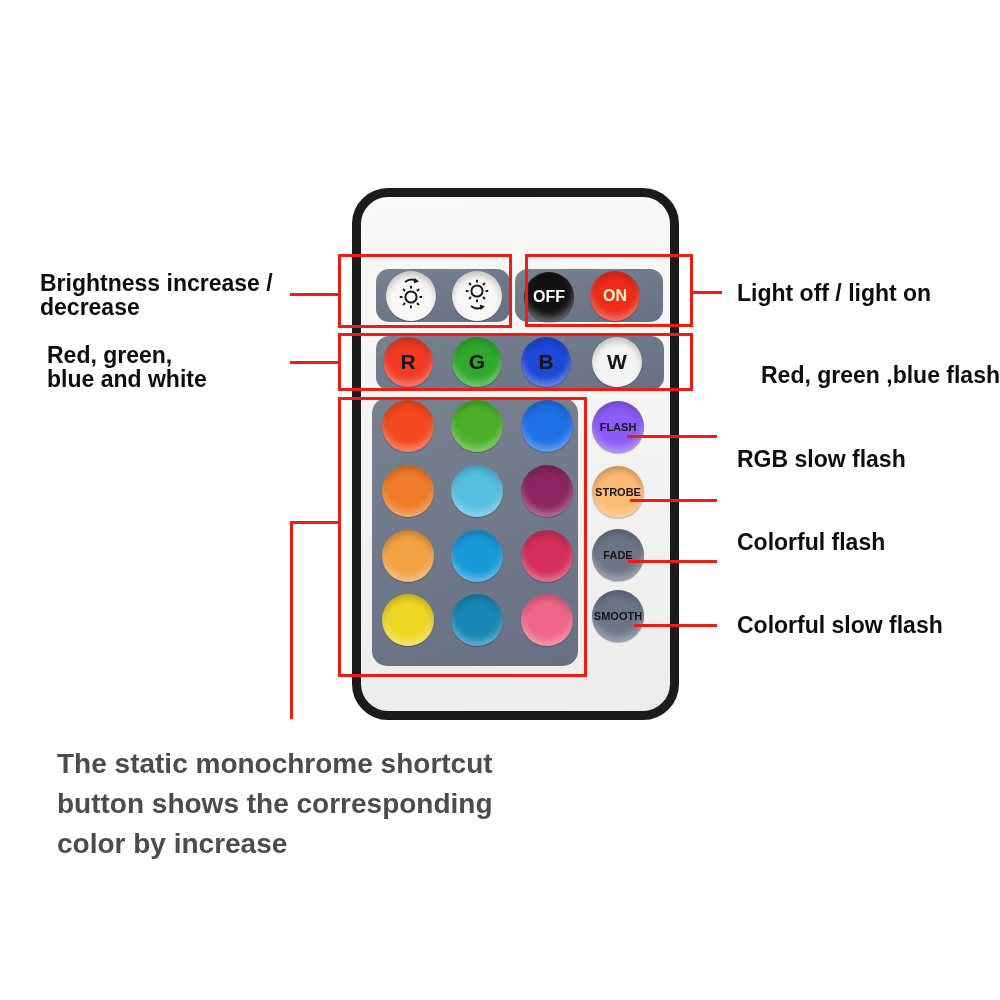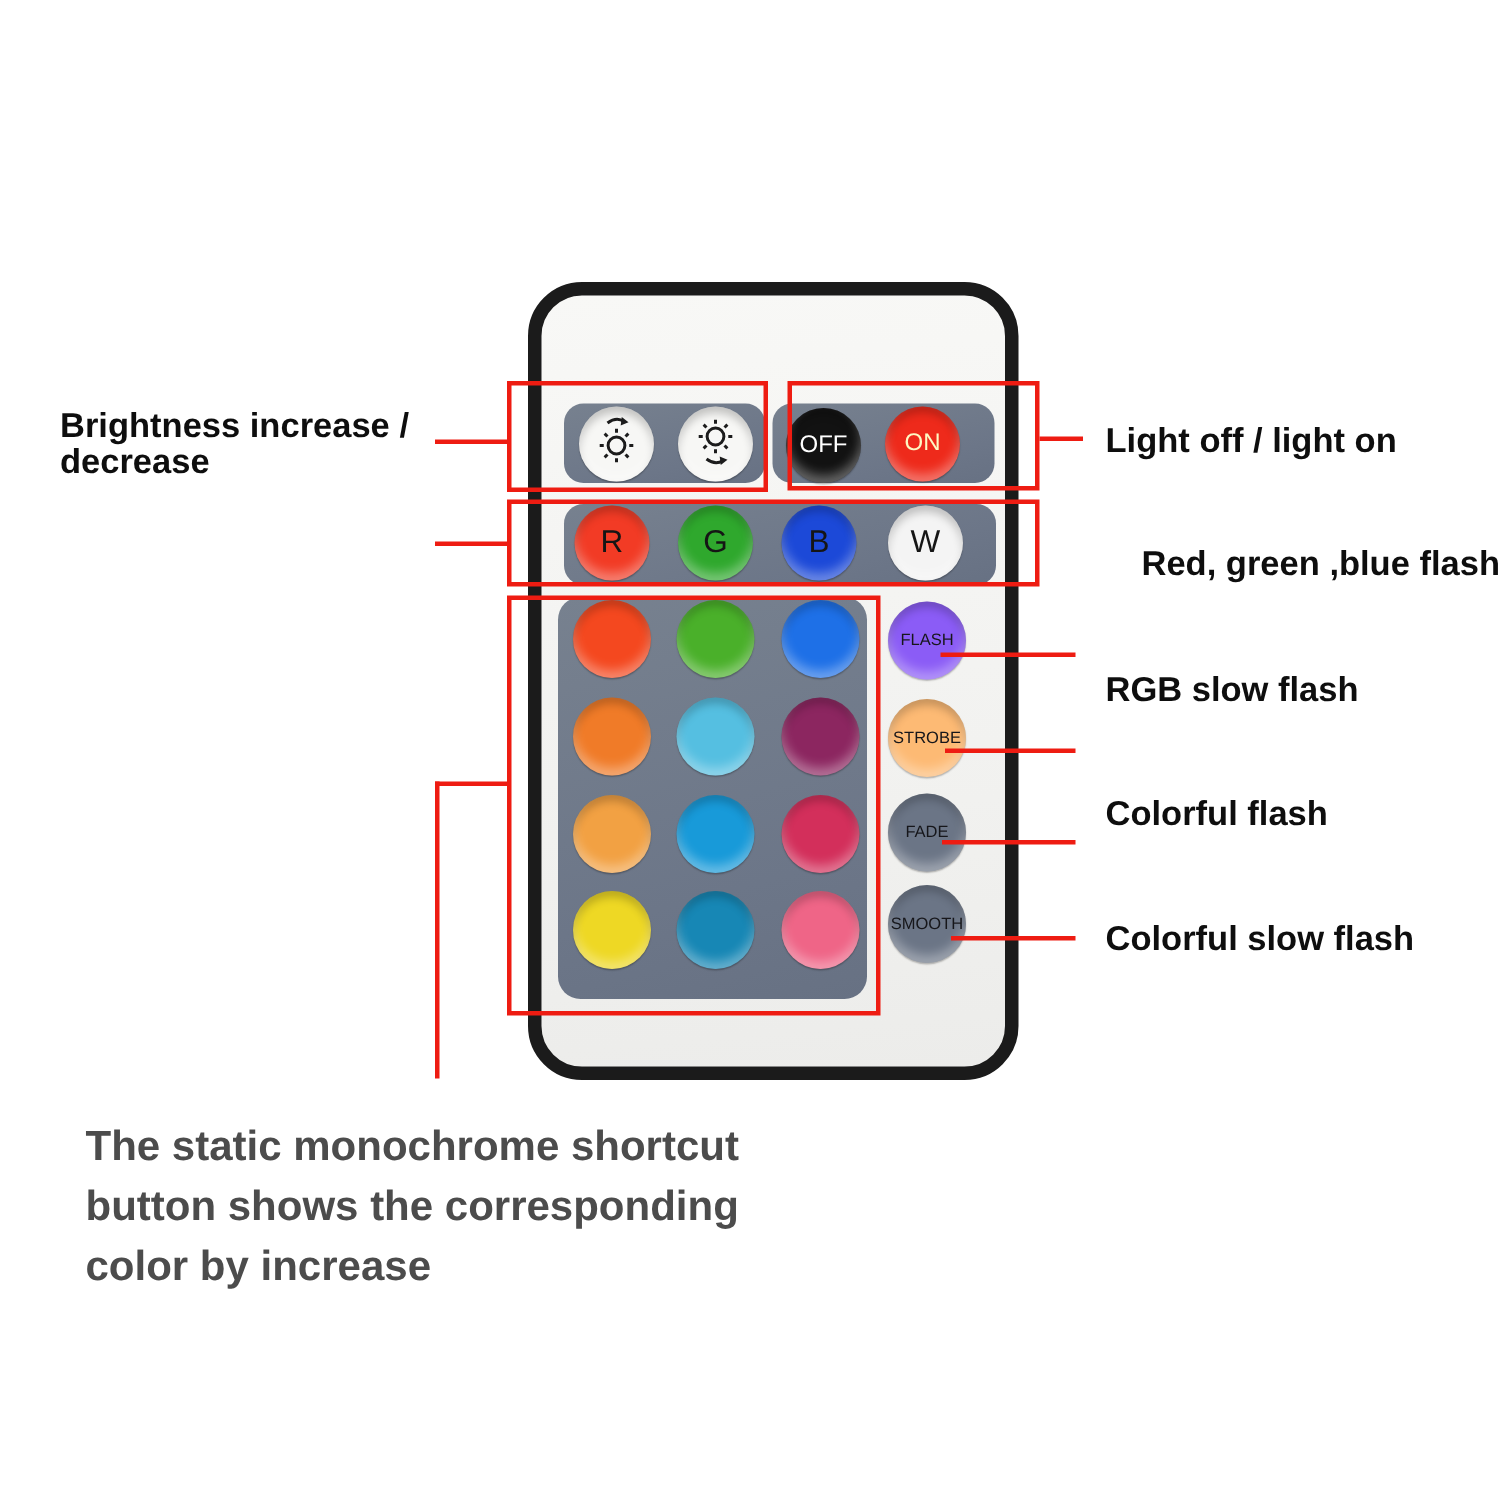--- a/index.html
+++ b/index.html
@@ -14,21 +14,21 @@
     background:linear-gradient(175deg,#f8f8f6 0%,#f2f2f0 60%,#ececea 100%);
   }
   .panel{
     position:absolute;border-radius:13px;
     background:linear-gradient(165deg,#77818f 0%,#6c7688 70%,#677183 100%);
   }
   
   .btn{
     position:absolute;border-radius:50%;
     display:flex;align-items:center;justify-content:center;
-    font-weight:normal;
+    font-weight:bold;
     box-shadow:inset 0 -5px 7px rgba(255,255,255,0.35), inset 0 4px 6px rgba(0,0,0,0.22), 0 1px 1px rgba(0,0,0,0.25);
   }
   .c50{width:50px;height:50px;}
   .c52{width:52px;height:52px;}
   .white-btn{background:#f7f7f5;}
   .power-label{font-size:16px;letter-spacing:0px;}
   .letter{font-size:21px;color:#151515;}
   .mode{font-size:11px;color:#16161a;letter-spacing:0px;}
   
   .abox{position:absolute;border:3px solid #ee1c12;box-sizing:border-box;background:transparent;}
@@ -130,20 +130,24 @@
   <div class="aline" style="left: 693px; top: 291px; width: 29px; height: 3px; background-color: rgb(238, 28, 18);"></div>
   <div class="aline" style="left: 627px; top: 435px; width: 90px; height: 3px; background-color: rgb(238, 28, 18);"></div>
   <div class="aline" style="left: 630px; top: 499px; width: 87px; height: 3px; background-color: rgb(238, 28, 18);"></div>
   <div class="aline" style="left: 628px; top: 560px; width: 89px; height: 3px; background-color: rgb(238, 28, 18);"></div>
   <div class="aline" style="left: 634px; top: 624px; width: 83px; height: 3px; background-color: rgb(238, 28, 18);"></div>
 
   <div class="lbl" style="left:40px;top:271px;">
     <div>Brightness increase /</div>
     <div>decrease</div>
   </div>
+  <div class="lbl" style="left:47px;top:343px;">
+    <div>Red, green,</div>
+    <div>blue and white</div>
+  </div>
 
   <div class="lbl" style="left:737px;top:281px;">Light off / light on</div>
   <div class="lbl" style="left:737px;top:363px;margin-left:24px;">Red, green ,blue flash</div>
   <div class="lbl" style="left:737px;top:447px;">RGB slow flash</div>
   <div class="lbl" style="left:737px;top:530px;">Colorful flash</div>
   <div class="lbl" style="left:737px;top:613px;">Colorful slow flash</div>
 
   <div class="note" style="left:57px;top:744px;">
     <div>The static monochrome shortcut</div>
     <div>button shows the corresponding</div>

